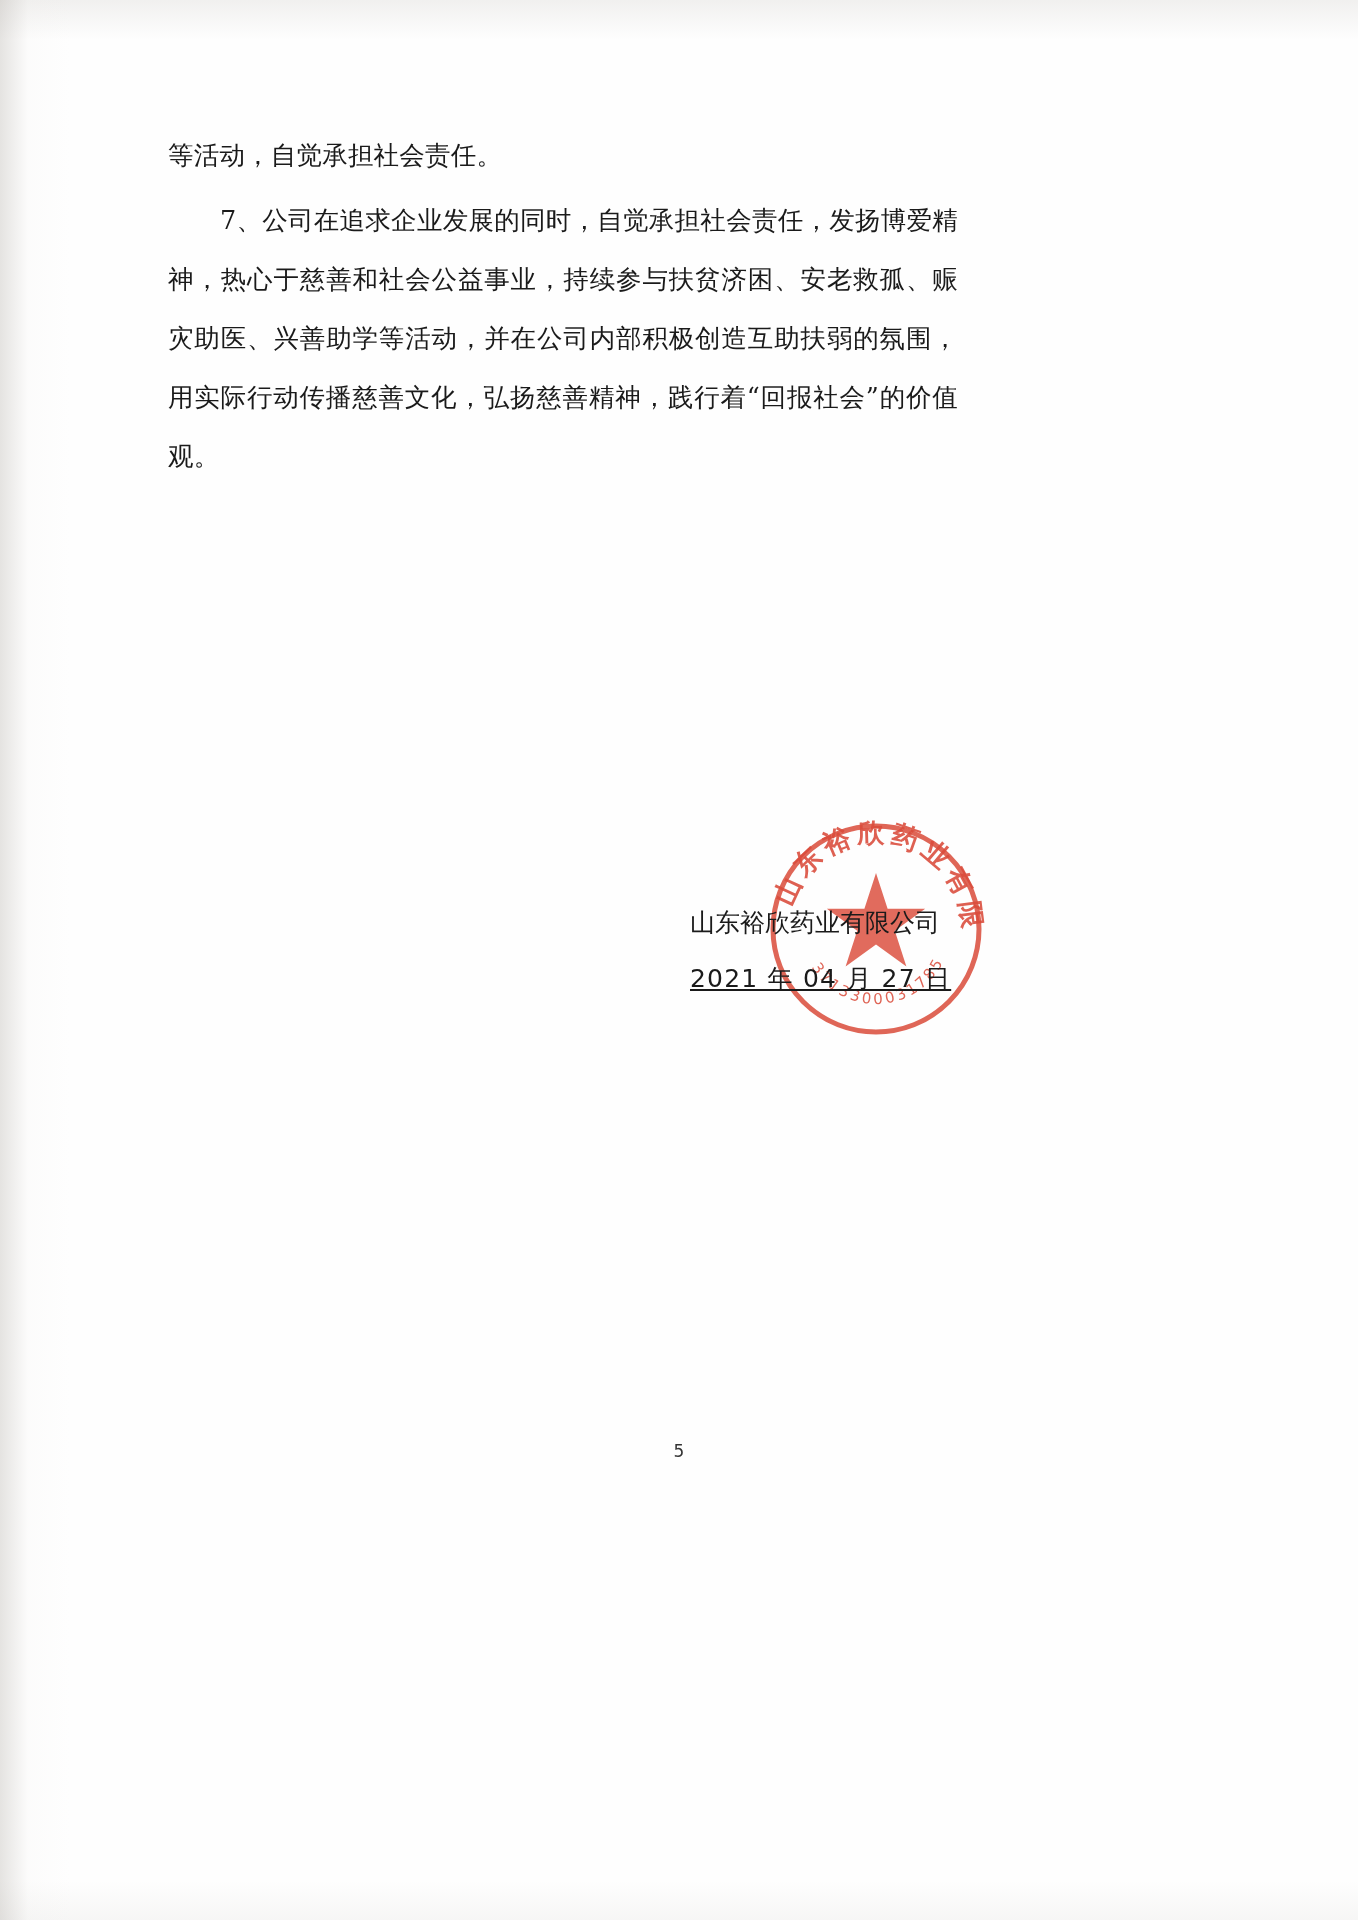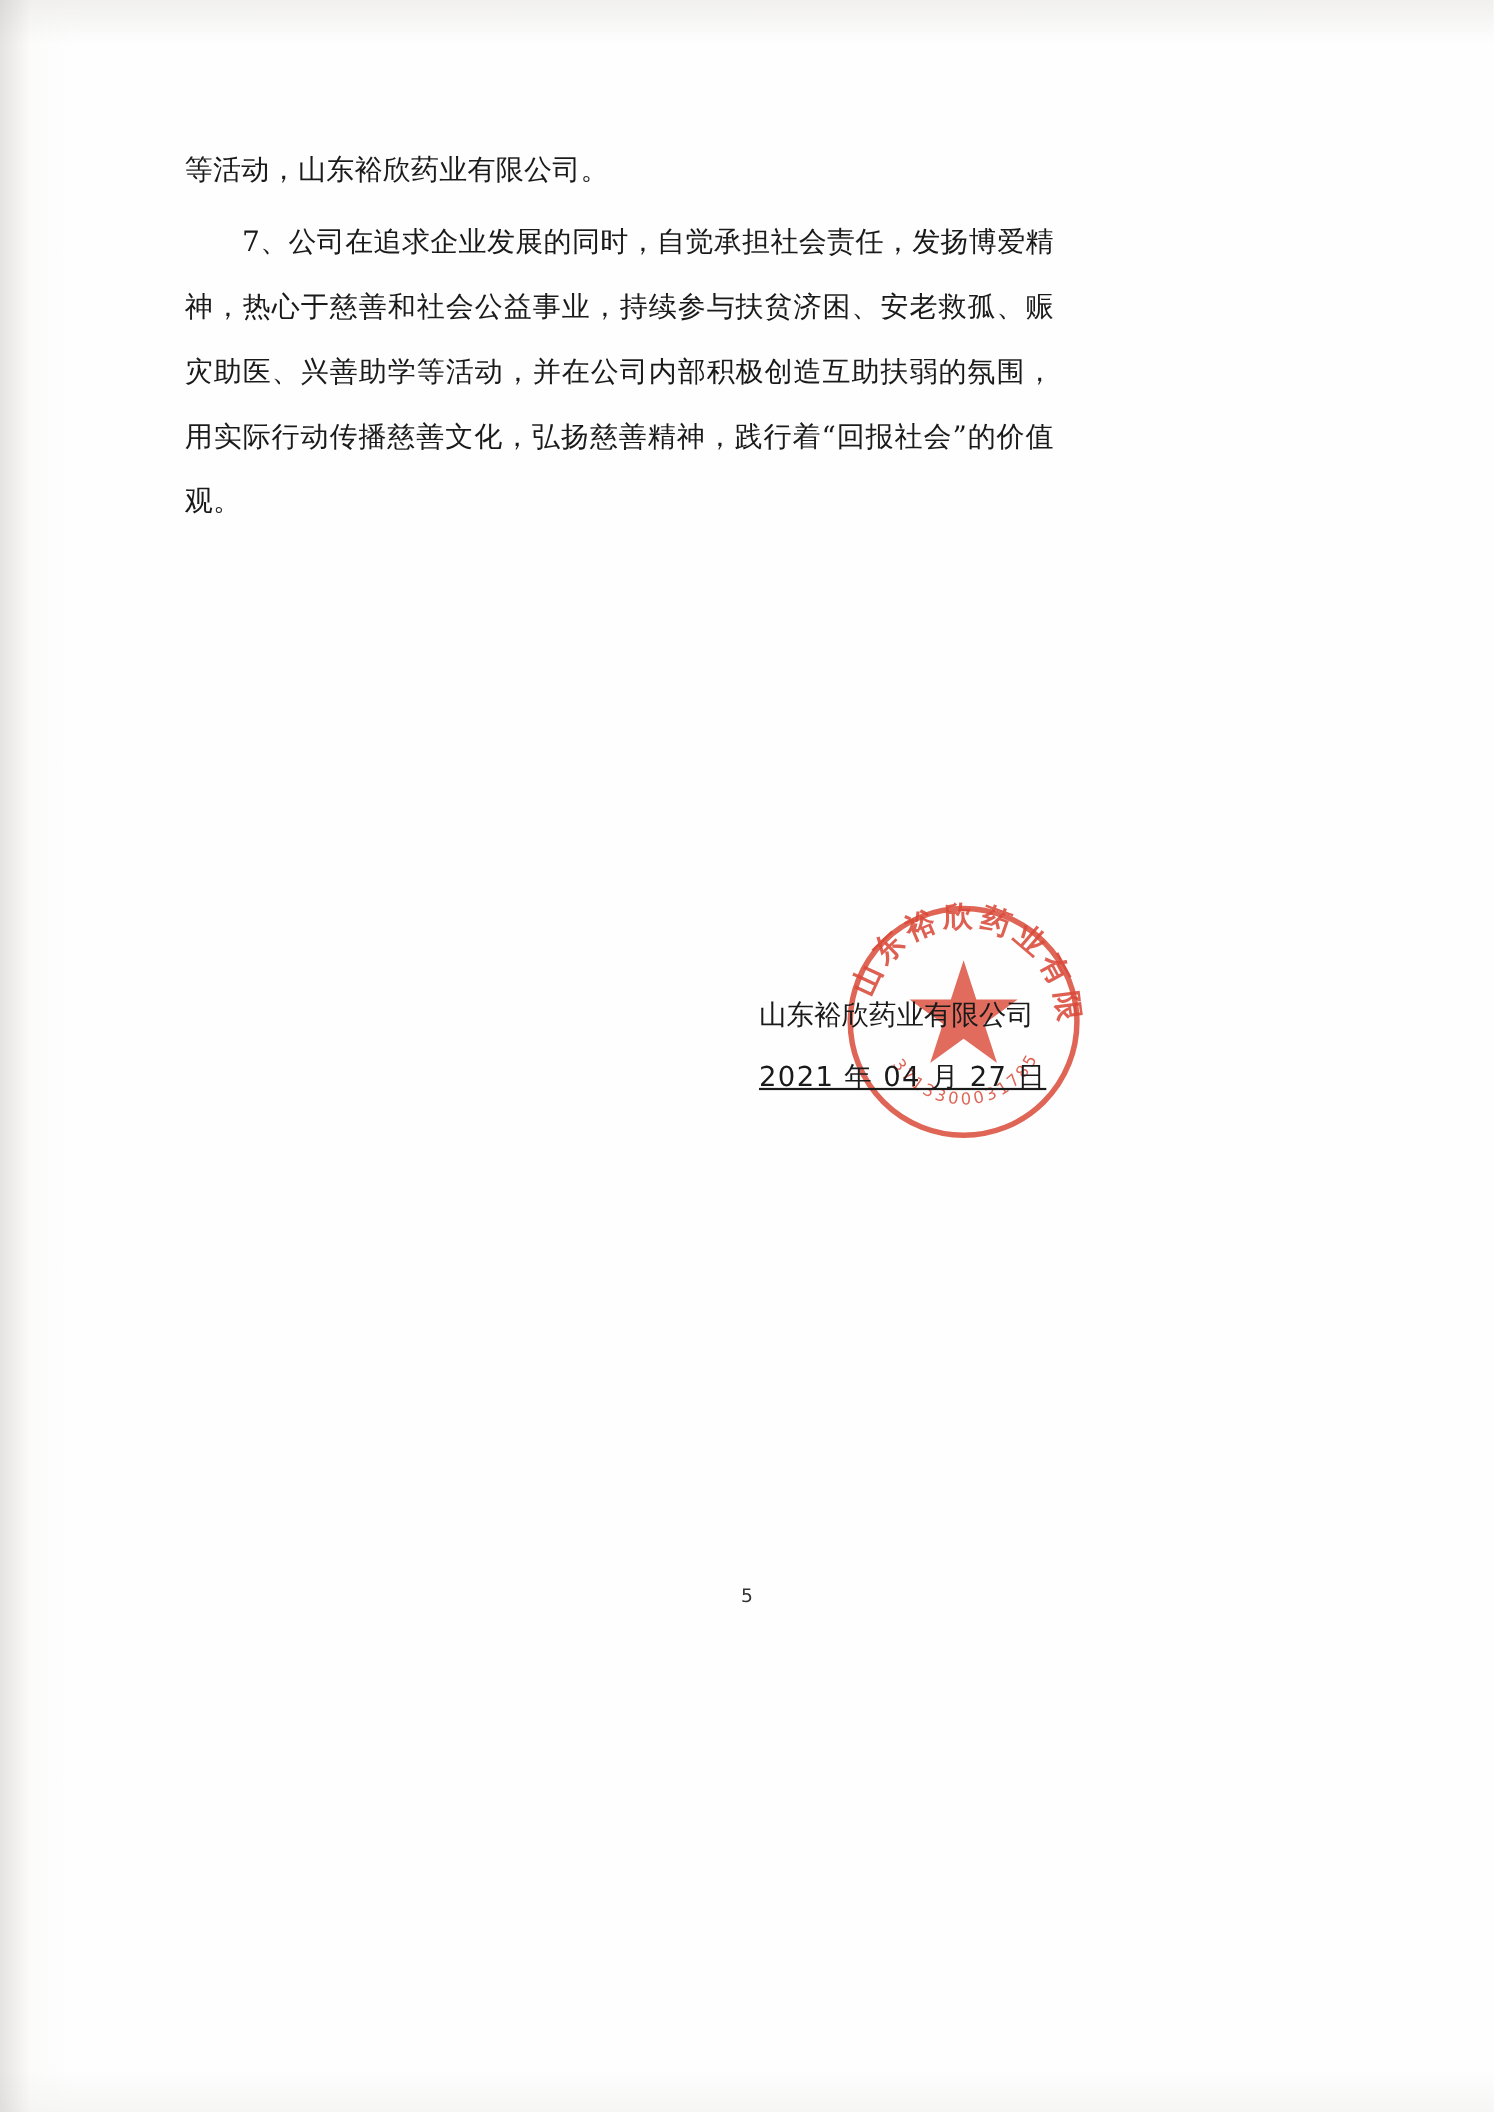--- a/index.html
+++ b/index.html
@@ -92,21 +92,21 @@
     color: #333;
     font-family: "DejaVu Sans", "Liberation Sans", sans-serif;
   }
 </style>
 </head>
 <body>
 
 <div class="page">
 
   <div class="content">
-    <p class="para">等活动，山东裕欣药业有限公司。</p>
+    <p class="para">等活动，自觉承担社会责任。</p>
     <p class="para indent">7、公司在追求企业发展的同时，自觉承担社会责任，发扬博爱精神，热心于慈善和社会公益事业，持续参与扶贫济困、安老救孤、赈灾助医、兴善助学等活动，并在公司内部积极创造互助扶弱的氛围，用实际行动传播慈善文化，弘扬慈善精神，践行着“回报社会”的价值观。</p>
   </div>
 
   <div class="seal">
     <svg width="222" height="222" viewBox="0 0 222 222" xmlns="http://www.w3.org/2000/svg">
       <g fill="none" stroke="#d5321f" stroke-width="5" opacity="0.85">
         <circle cx="111" cy="111" r="103"></circle>
       </g>
       <g opacity="0.82">
         <path d="M111 55 L122.6 90.7 L160.2 90.7 L129.8 112.7 L141.4 148.4 L111 126.4 L80.6 148.4 L92.2 112.7 L61.8 90.7 L99.4 90.7 Z" fill="#d5321f"></path>

